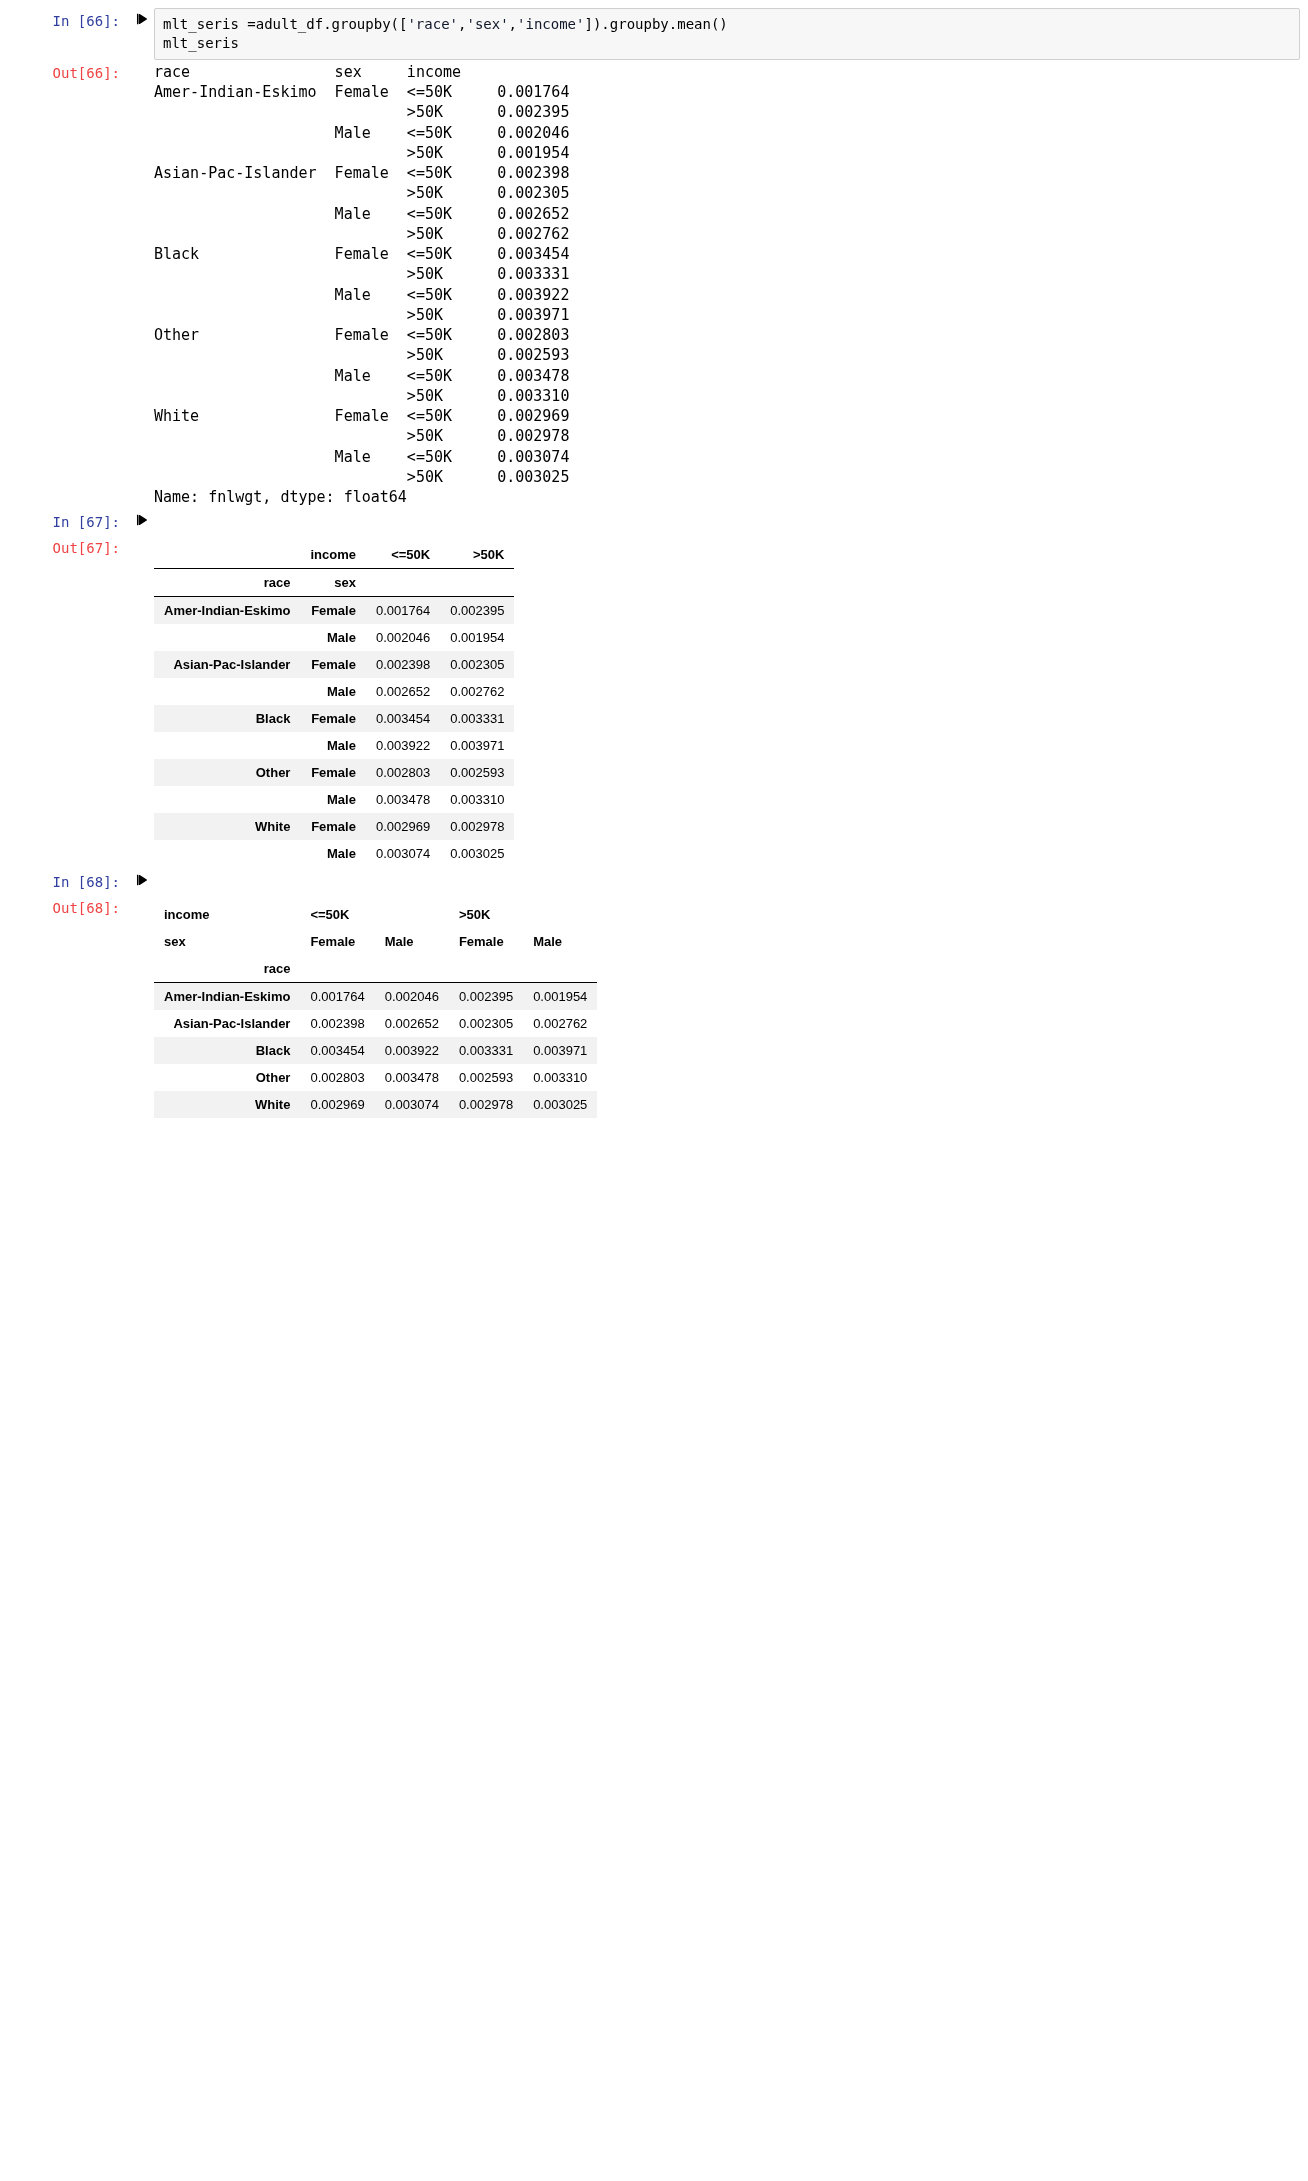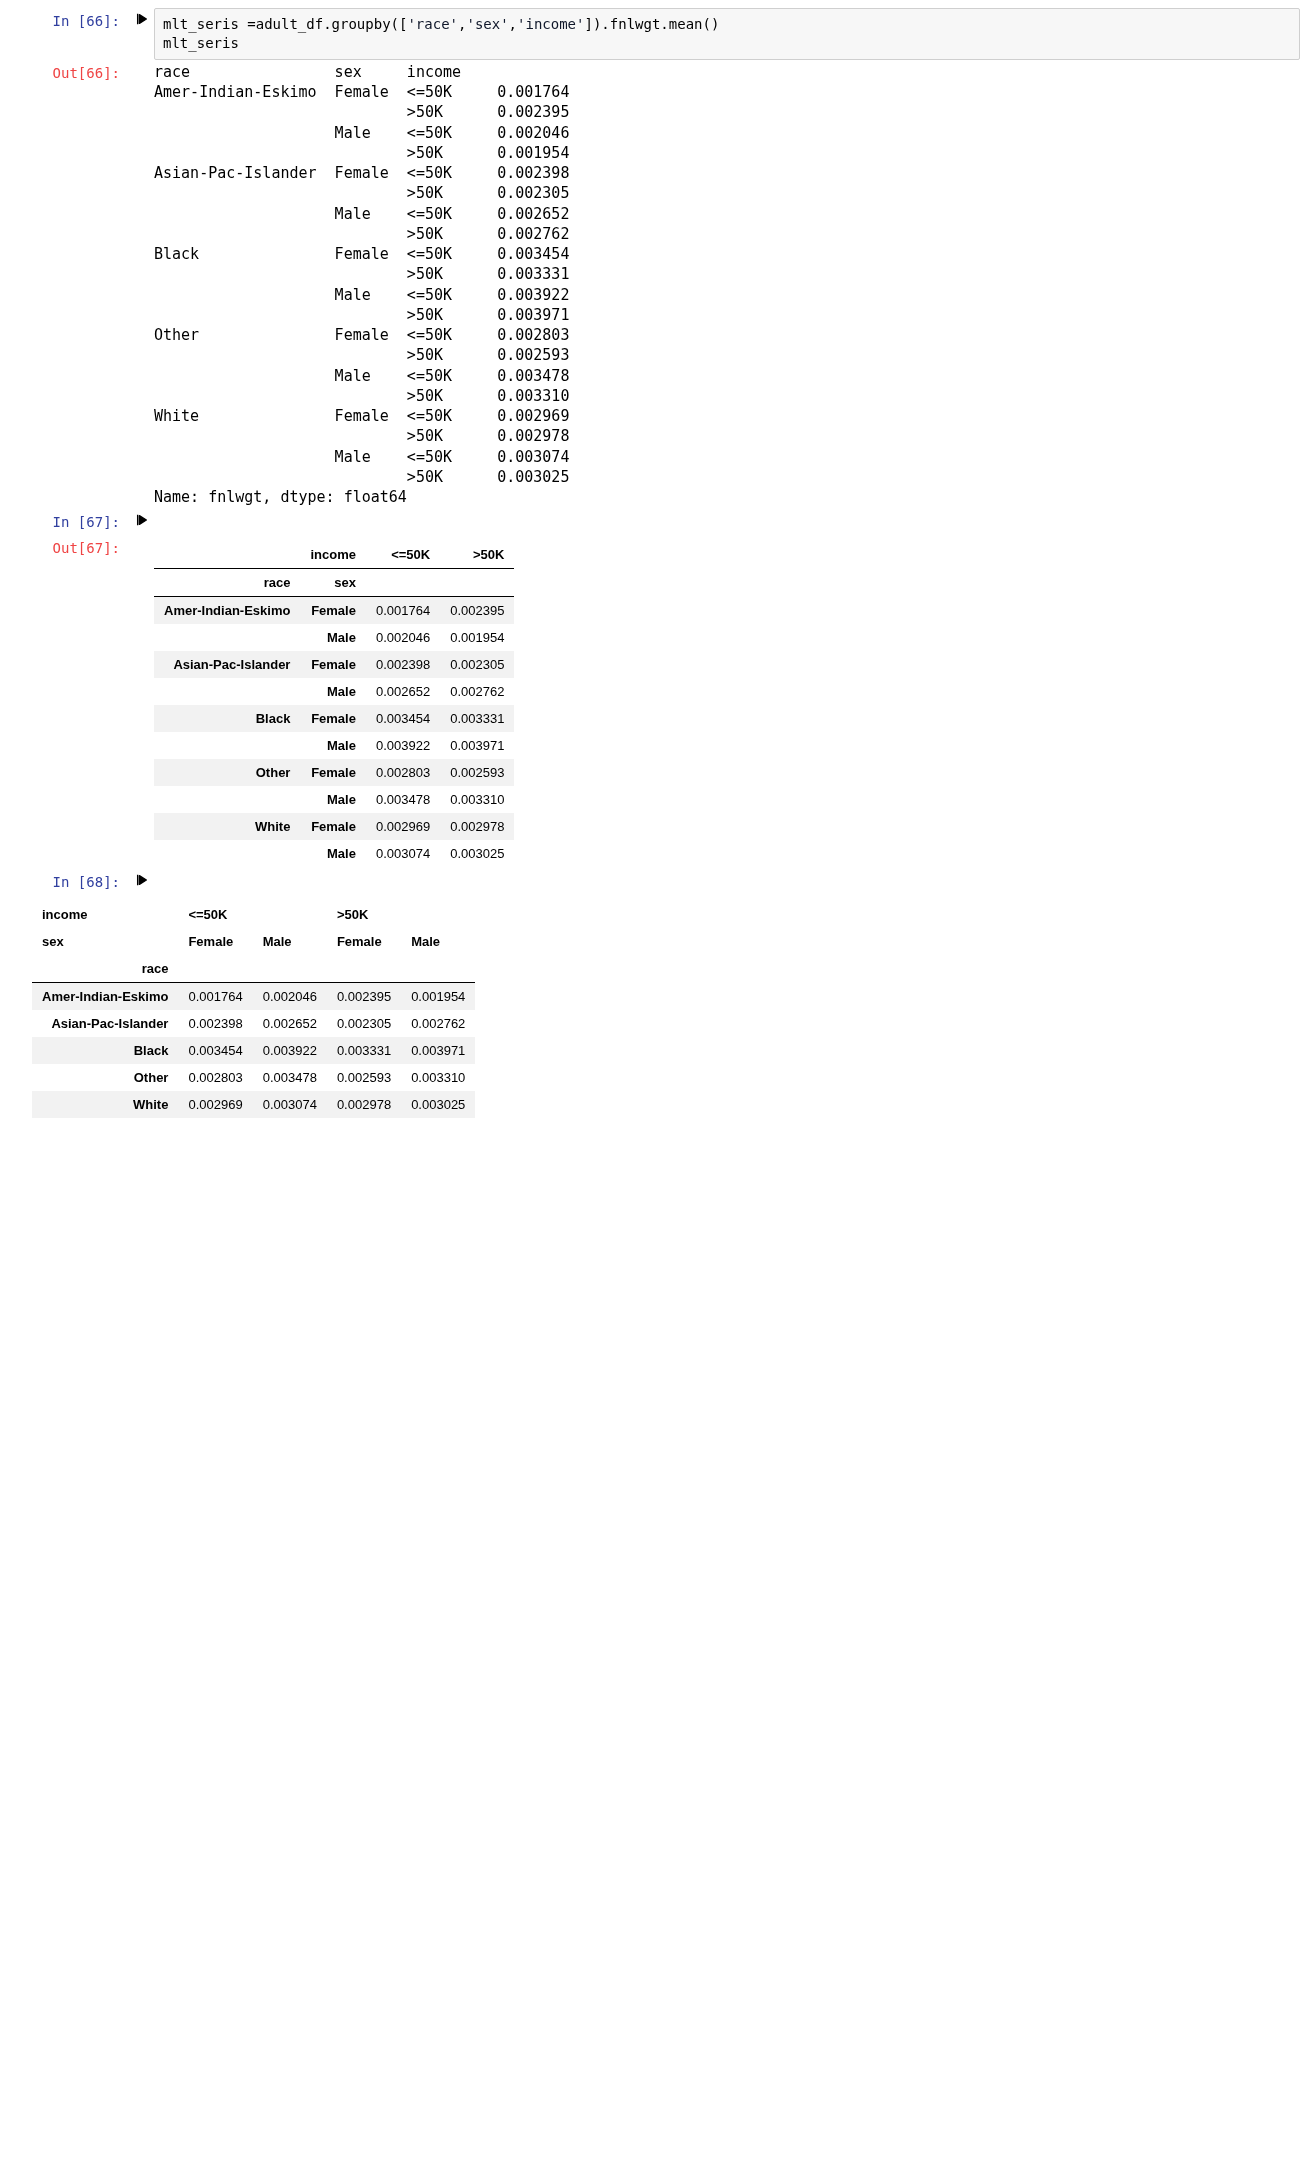--- a/index.html
+++ b/index.html
@@ -70,21 +70,21 @@
 
 <div class="cell">
   <div class="prompt prompt-in">In [66]:</div>
   <div class="run-col">
     <span class="run-icon">
       <svg viewBox="0 0 16 16">
           <path d="M3 2 L3 14 M5 3 L13 8 L5 13 Z" fill="#000" stroke="#000" stroke-width="1.5" stroke-linejoin="round"></path>
         </svg>
     </span>
   </div>
-  <div class="input-area"><span>mlt_seris =adult_df.groupby([</span><span class="code-str">'race'</span><span>,</span><span class="code-str">'sex'</span><span>,</span><span class="code-str">'income'</span><span>]).fnlwgt.mean()</span>
+  <div class="input-area"><span>mlt_seris =adult_df.groupby([</span><span class="code-str">'race'</span><span>,</span><span class="code-str">'sex'</span><span>,</span><span class="code-str">'income'</span><span>]).groupby.mean()</span>
 <span>mlt_seris</span></div>
 </div>
 
 <div class="cell">
   <div class="prompt prompt-out">Out[66]:</div>
   <div class="run-col"></div>
   <div class="output-area">
     <pre class="mono" id="out66">race                sex     income
 Amer-Indian-Eskimo  Female  &lt;=50K     0.001764
                             &gt;50K      0.002395
@@ -211,20 +211,21 @@
   <div class="run-col">
     <span class="run-icon">
       <svg viewBox="0 0 16 16">
           <path d="M3 2 L3 14 M5 3 L13 8 L5 13 Z" fill="#000" stroke="#000" stroke-width="1.5" stroke-linejoin="round"></path>
         </svg>
     </span>
   </div>
 </div>
 
 <div class="cell">
+  <div class="prompt prompt-out">Out[68]:</div>
   <div class="run-col"></div>
   <div class="output-area">
     <table class="df" id="tbl68">
       <thead class="noline">
         <tr>
           <th style="text-align:left">income</th>
           <th colspan="2" style="text-align:left">&lt;=50K</th>
           <th colspan="2" style="text-align:left">&gt;50K</th>
         </tr>
         <tr>

